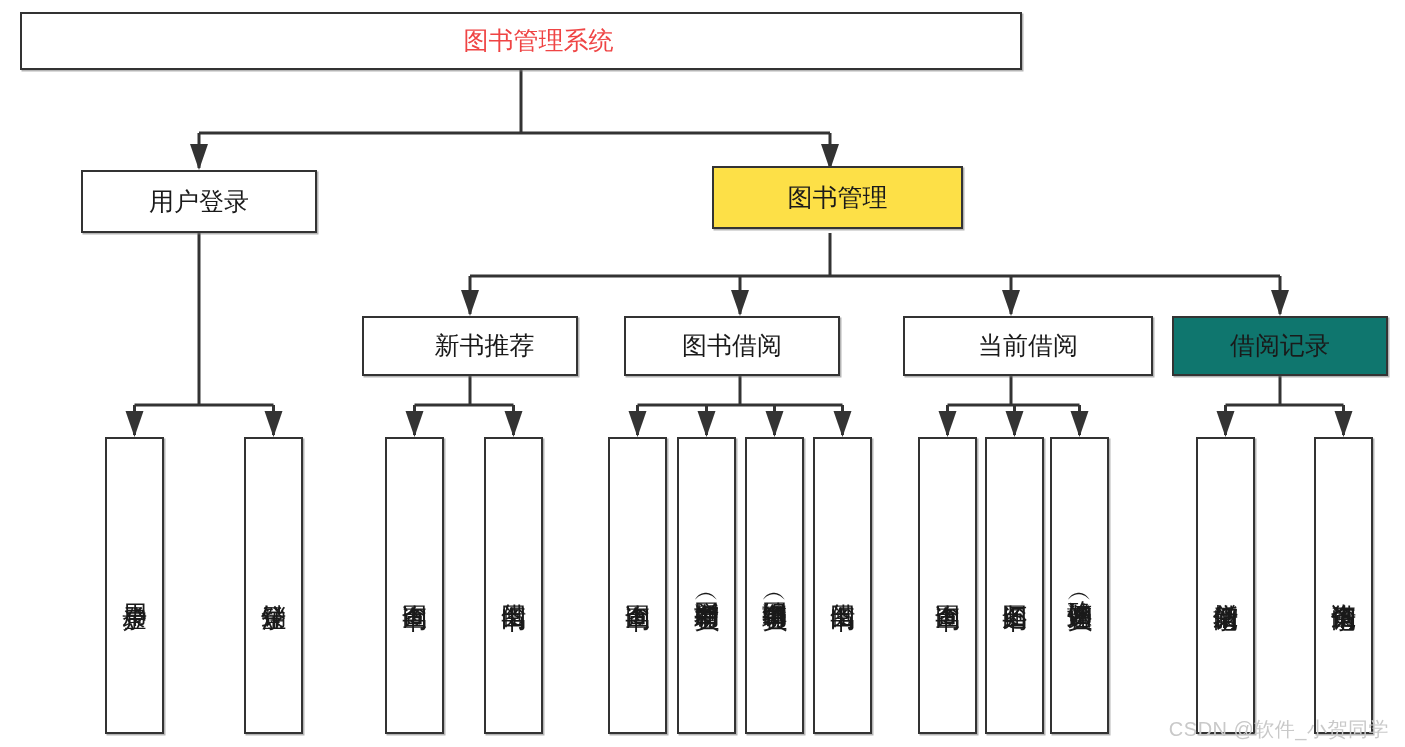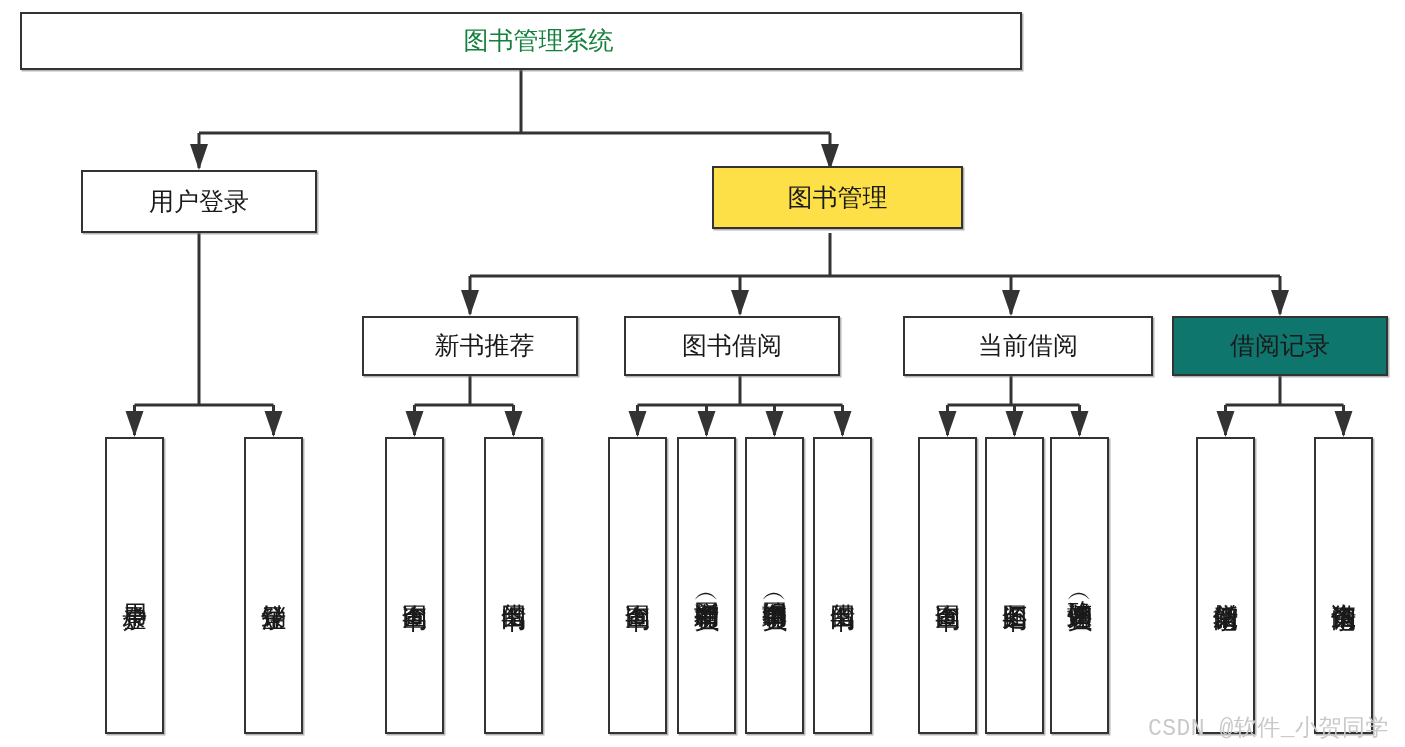--- a/index.html
+++ b/index.html
@@ -55,22 +55,22 @@
     top: 0;
     width: 1405px;
     height: 747px;
     pointer-events: none;
   }
   #watermark {
     position: absolute;
     right: 16px;
     bottom: 4px;
     color: #c9c9c9;
-    font-size: 23px;
-    font-family: Liberation Mono, monospace;
+    font-size: 20px;
+    font-family: Liberation Sans, sans-serif;
     letter-spacing: 0.5px;
     white-space: nowrap;
   }
 </style>
 </head>
 <body>
 
 <div id="diagram-root">
   <svg id="connectors" viewBox="0 0 1405 747" width="1405" height="747" xmlns="http://www.w3.org/2000/svg">
       <line x1="521" y1="70" x2="521" y2="133" stroke="#333333" stroke-width="3"></line>
@@ -121,21 +121,21 @@
       <polygon points="1070.5,411 1088.5,411 1079.5,437" fill="#333333"></polygon>
       <line x1="1280" y1="376" x2="1280" y2="405" stroke="#333333" stroke-width="3"></line>
       <line x1="1225.5" y1="405" x2="1343.5" y2="405" stroke="#333333" stroke-width="3"></line>
       <line x1="1225.5" y1="405" x2="1225.5" y2="435" stroke="#333333" stroke-width="3"></line>
       <polygon points="1216.5,411 1234.5,411 1225.5,437" fill="#333333"></polygon>
       <line x1="1343.5" y1="405" x2="1343.5" y2="435" stroke="#333333" stroke-width="3"></line>
       <polygon points="1334.5,411 1352.5,411 1343.5,437" fill="#333333"></polygon>
     </svg>
   <div id="nodes-layer">
       <div class="node-box node-horizontal" style="left: 20px; top: 12px; width: 1002px; height: 58px; border-color: rgb(51, 51, 51); background: rgb(255, 255, 255);">
-        <span class="node-label" style="color: #15803d; margin-left: 35px;">图书管理系统</span>
+        <span class="node-label" style="color: #ef4444; margin-left: 35px;">图书管理系统</span>
       </div>
       <div class="node-box node-horizontal" style="left: 81px; top: 170px; width: 236px; height: 63px; border-color: rgb(51, 51, 51); background: rgb(255, 255, 255);">
         <span class="node-label" style="color: rgb(26, 26, 26);">用户登录</span>
       </div>
       <div class="node-box node-horizontal" style="left: 712px; top: 166px; width: 251px; height: 63px; border-color: rgb(51, 51, 51); background: #fde047;">
         <span class="node-label" style="color: rgb(26, 26, 26);">图书管理</span>
       </div>
       <div class="node-box node-horizontal" style="left: 362px; top: 316px; width: 216px; height: 60px; border-color: rgb(51, 51, 51); background: rgb(255, 255, 255); padding-left: 29px;">
         <span class="node-label" style="color: rgb(26, 26, 26);">新书推荐</span>
       </div>

